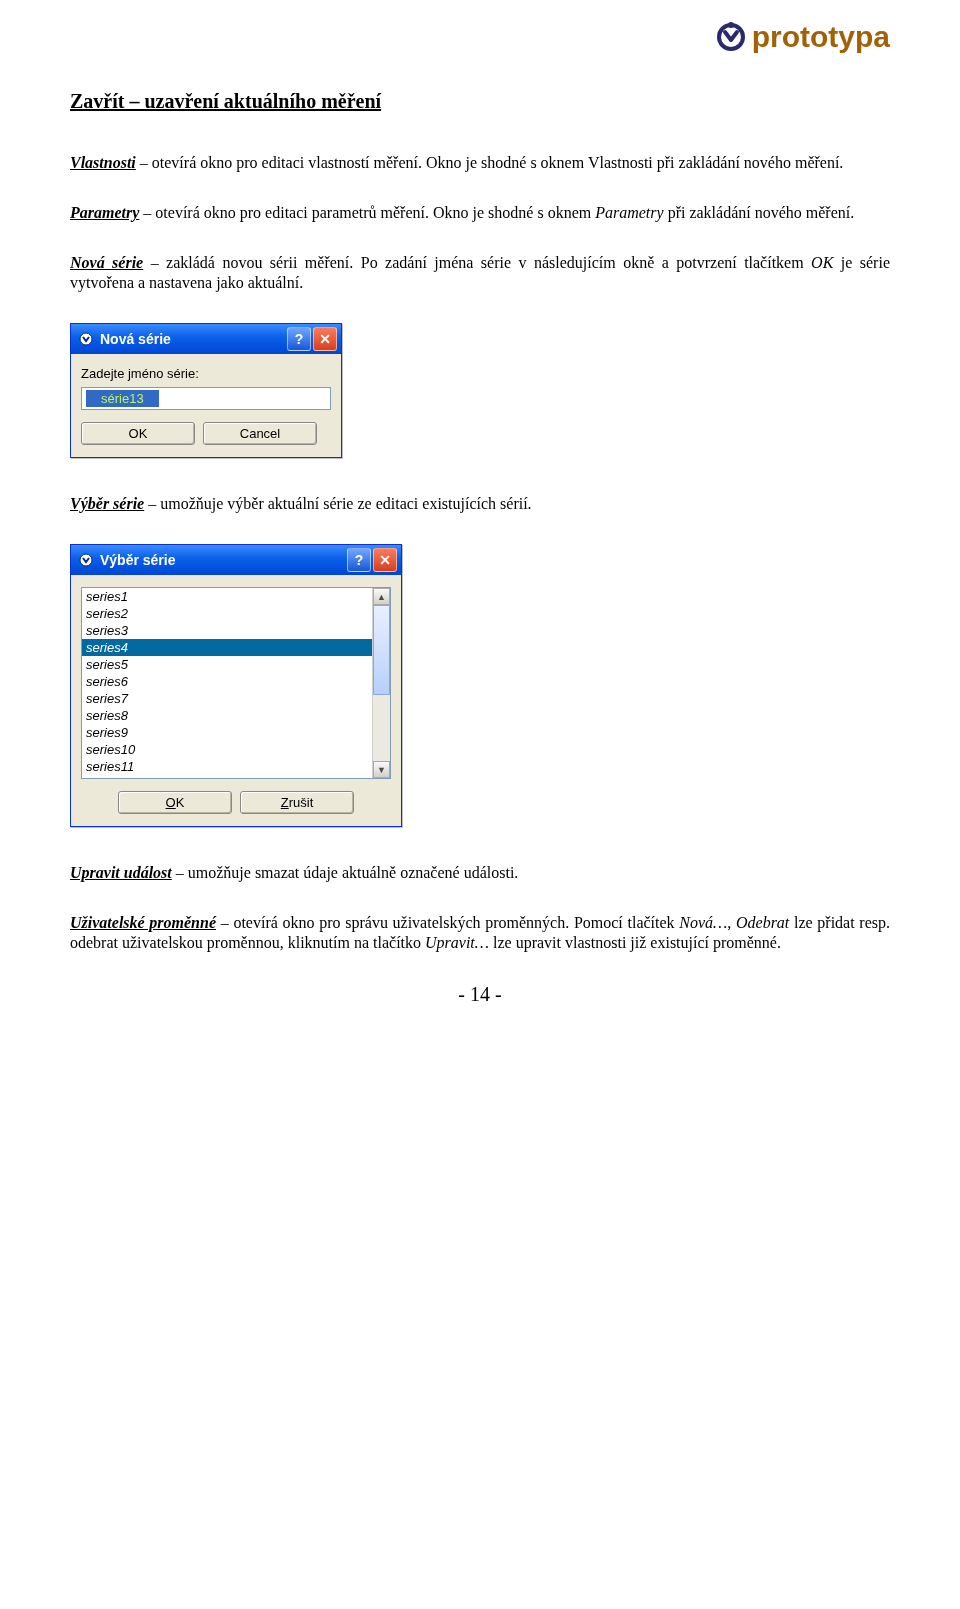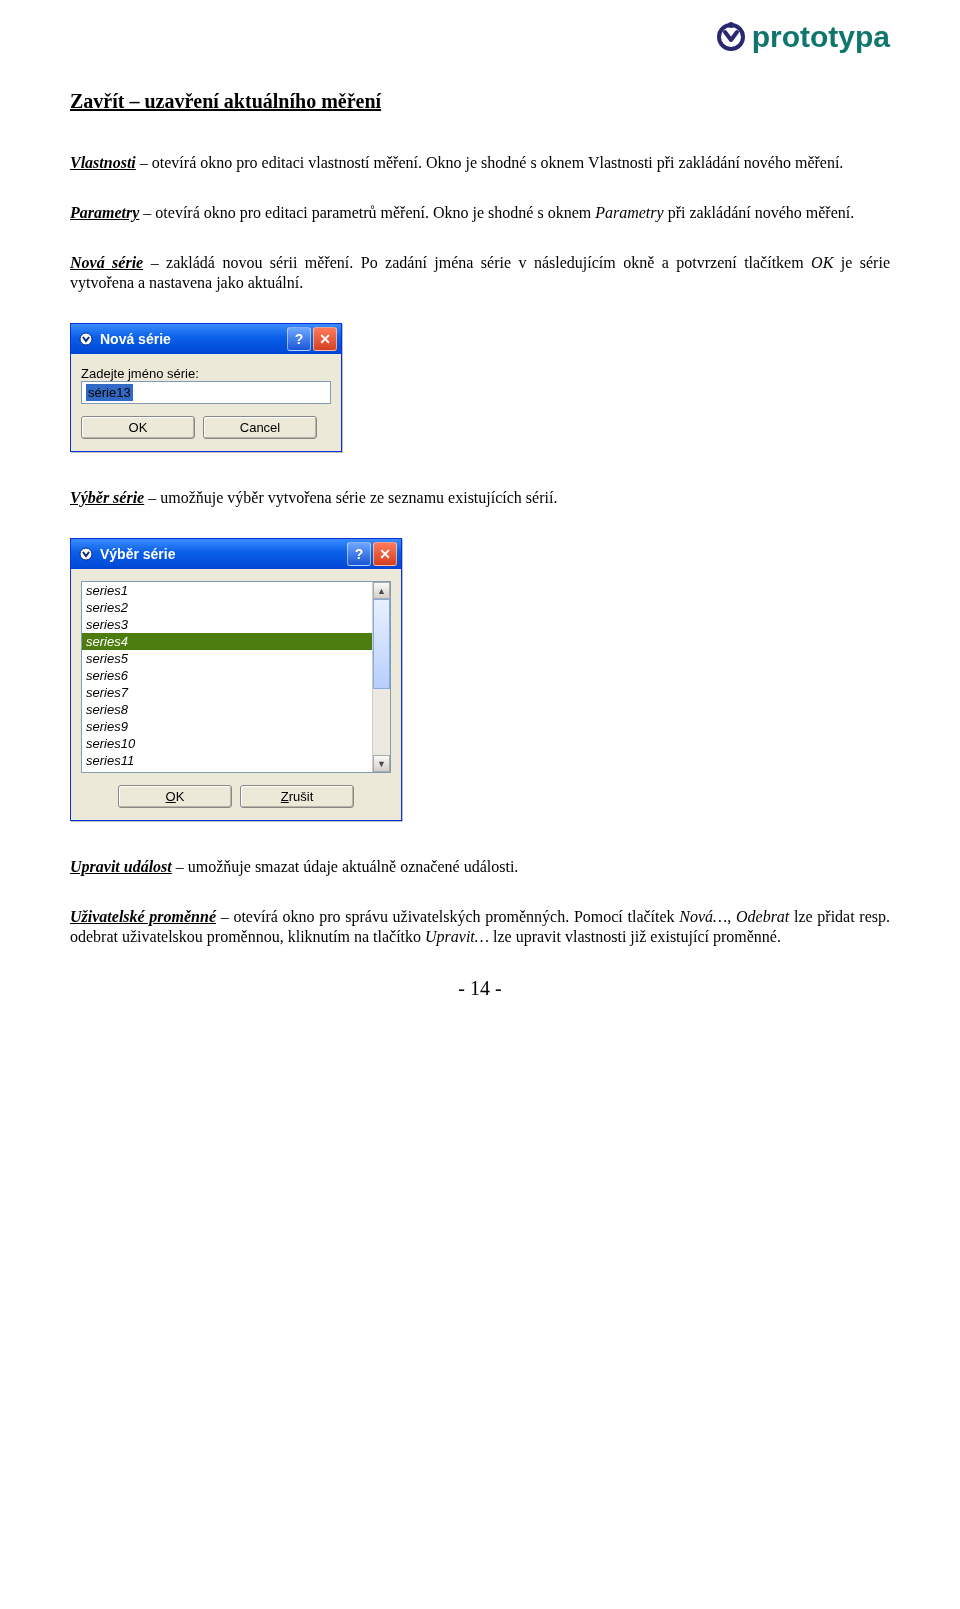--- a/index.html
+++ b/index.html
@@ -14,21 +14,21 @@
     padding: 50px 70px 40px 70px;
     box-sizing: border-box;
   }
   .logo {
     position: absolute;
     top: 20px;
     right: 70px;
     display: flex;
     align-items: center;
     gap: 6px;
-    color: #0f766e;
+    color: #a16207;
     font-family: Arial, sans-serif;
     font-weight: bold;
     font-size: 30px;
   }
   .logo svg { display: block; }
   .heading {
     font-size: 20px;
     font-weight: bold;
     text-decoration: underline;
     margin-top: 40px;
@@ -86,38 +86,38 @@
     font-size: 14px;
     color: #fff;
     border: 1px solid rgba(255,255,255,0.5);
   }
   .xp-help { background: linear-gradient(to bottom, #6fa7ff, #1a56d6); }
   .xp-close { background: linear-gradient(to bottom, #ff7a5a, #d44020); }
   .xp-body {
     padding: 12px 10px 12px 10px;
     background: #ece9d8;
   }
-  .xp-label { font-size: 13px; color: #000; }
+  .xp-label { margin-bottom: 6px; font-size: 13px; color: #000; }
   .xp-input {
     width: 100%;
     box-sizing: border-box;
     border: 1px solid #7f9db9;
     background: #fff;
     padding: 3px 4px;
     font-family: Tahoma, Arial, sans-serif;
     font-size: 13px;
     color: #1030a0;
   }
   .xp-input.selected {
     background: #fff;
   }
   .xp-input .sel {
     background: #316ac5;
-    color: #000000;
-    padding: 1px 2px;
+    color: #bef264;
+    padding: 1px 15px;
     text-align: right;
   }
   .xp-btnrow {
     display: flex;
     gap: 8px;
     margin-top: 12px;
     justify-content: flex-start;
   }
   .xp-btnrow.center { justify-content: center; }
   .xp-button {
@@ -145,21 +145,21 @@
     overflow: hidden;
     font-size: 13px;
   }
   .xp-listitem {
     padding: 1px 4px;
     white-space: nowrap;
     color: #000;
     font-style: italic;
   }
   .xp-listitem.selected {
-    background: #4d7c0f;
+    background: #0369a1;
     color: #fff;
   }
   .xp-scrollbar {
     width: 17px;
     background: #e8e8e8;
     display: flex;
     flex-direction: column;
     border-left: 1px solid #cfcfcf;
   }
   .xp-scrollbtn {
@@ -235,21 +235,21 @@
         <span class="sel">série13</span>
       </div>
       <div class="xp-btnrow">
         <div class="xp-button">OK</div>
         <div class="xp-button">Cancel</div>
       </div>
     </div>
   </div>
 
   <p class="para">
-    <span class="term">Výběr série</span><span> – umožňuje výběr vytvořena série ze seznamu existujících sérií.</span>
+    <span class="term">Výběr série</span><span> – umožňuje výběr aktuální série ze editaci existujících sérií.</span>
   </p>
 
   <div class="xp-window" style="width:330px">
     <div class="xp-titlebar">
       <span class="xp-appicon">
         <svg width="14" height="14" viewBox="0 0 14 14">
           <circle cx="7" cy="7" r="6" fill="#fff" stroke="#0a2a80" stroke-width="1"></circle>
           <path d="M4 5 L7 9 L10 5" fill="none" stroke="#0a2a80" stroke-width="2"></path>
         </svg>
       </span>

